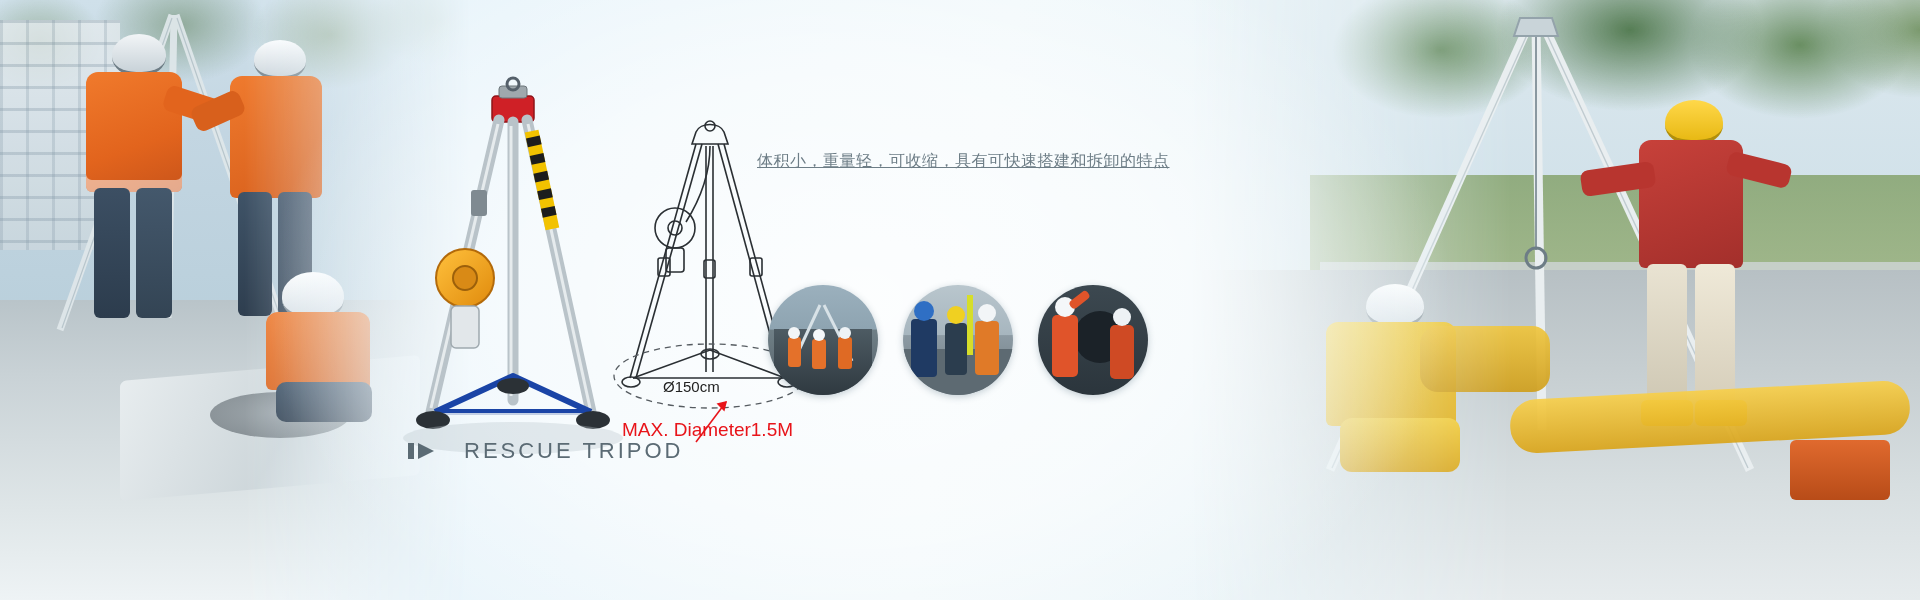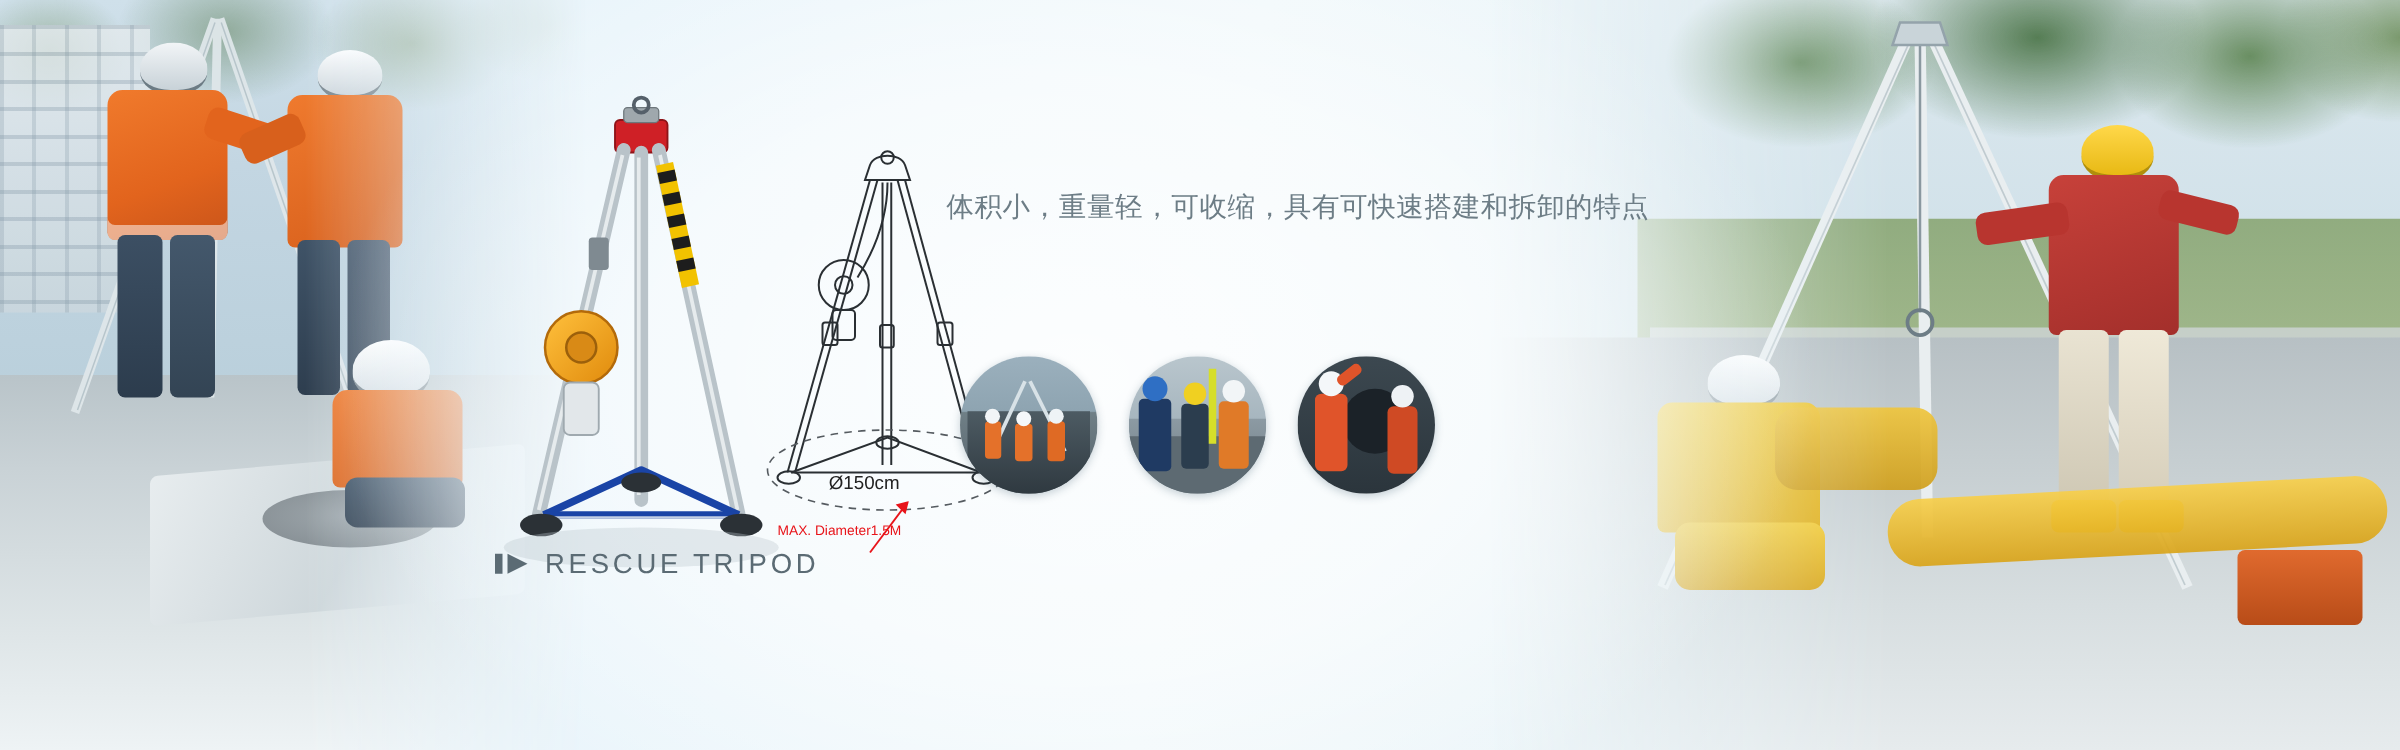--- a/index.html
+++ b/index.html
@@ -67,32 +67,32 @@
   .thumb{position:absolute;width:110px;height:110px;border-radius:50%;overflow:hidden;
      box-shadow:0 2px 7px rgba(40,70,90,.25);}
   .thumb .inner{position:absolute;inset:0;}
 
   
   #text-block{position:absolute;left:735px;top:132px;width:470px;}
   #main-title{font-size:58px;font-weight:bold;letter-spacing:2px;line-height:1;white-space:nowrap;
      background:linear-gradient(to right,#1761a8 0%,#1f6fb4 35%,#2f86c8 70%,#4ea0dc 100%);
      -webkit-background-clip:text;background-clip:text;color:transparent;
      text-shadow:0 1px 0 rgba(255,255,255,.25);}
-  .sub-line{font-size:22px;color:#6d7d86;line-height:1.85;letter-spacing:.5px;white-space:nowrap;}
+  .sub-line{font-size:16px;color:#6d7d86;line-height:1.85;letter-spacing:.5px;white-space:nowrap;text-decoration:underline;}
   #subtitle-wrap{margin-top:14px;margin-left:22px;}
 
   #thumbs-row{position:absolute;left:768px;top:285px;width:400px;height:115px;}
 
   
-  #caption{position:absolute;left:396px;top:438px;display:flex;align-items:center;gap:10px;}
+  #caption{position:absolute;left:408px;top:438px;display:flex;align-items:center;gap:26px;}
   #caption .tri-mark{display:flex;align-items:center;gap:2px;}
   #caption-text{font-size:22px;letter-spacing:3px;color:#5b6b74;font-family:"Liberation Sans",sans-serif;}
 
   #dim-label{position:absolute;left:663px;top:378px;font-size:15px;color:#222;white-space:nowrap;}
-  #max-diameter{position:absolute;left:622px;top:419px;font-size:11px;color:#e8141a;white-space:nowrap;font-family:"Liberation Sans",sans-serif;}
+  #max-diameter{position:absolute;left:622px;top:419px;font-size:19px;color:#e8141a;white-space:nowrap;font-family:"Liberation Sans",sans-serif;}
 
   #watermark{position:absolute;right:8px;bottom:3px;font-size:11px;color:rgba(120,140,150,.55);letter-spacing:.5px;}
 
   
   #haze{position:absolute;inset:0;pointer-events:none;
      background:radial-gradient(ellipse 760px 520px at 860px 300px,rgba(255,255,255,.82) 0%,rgba(255,255,255,.55) 45%,rgba(255,255,255,0) 78%);}
 </style>
 </head>
 <body>
 

